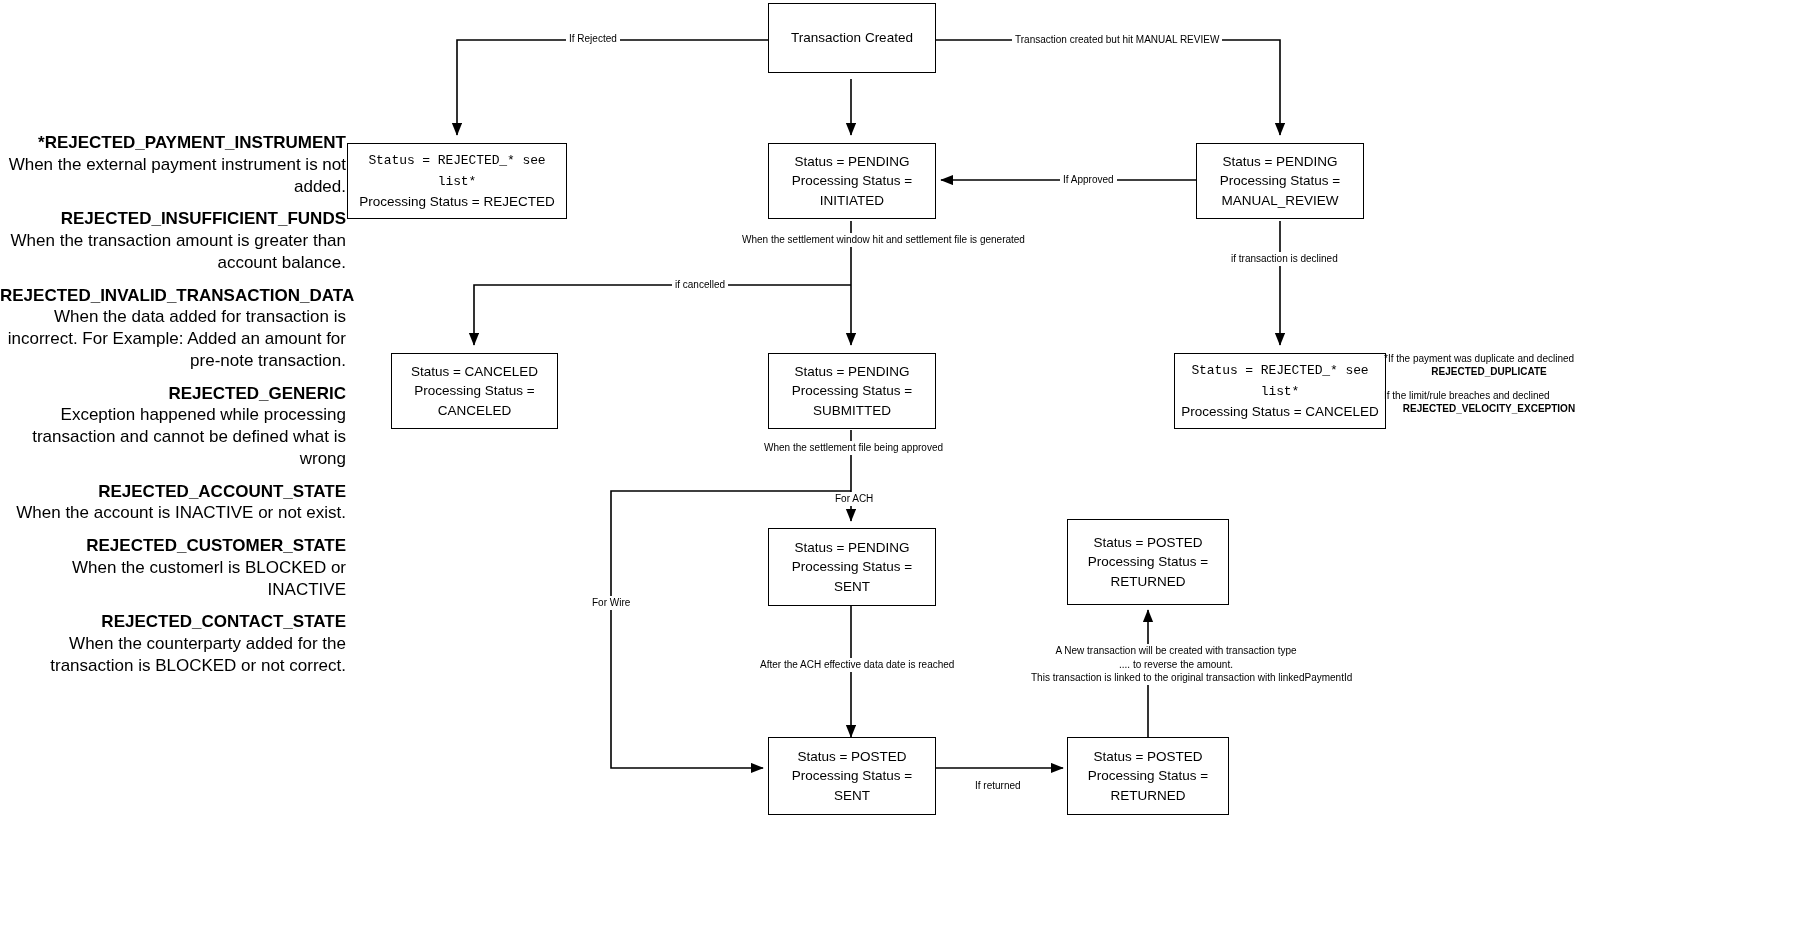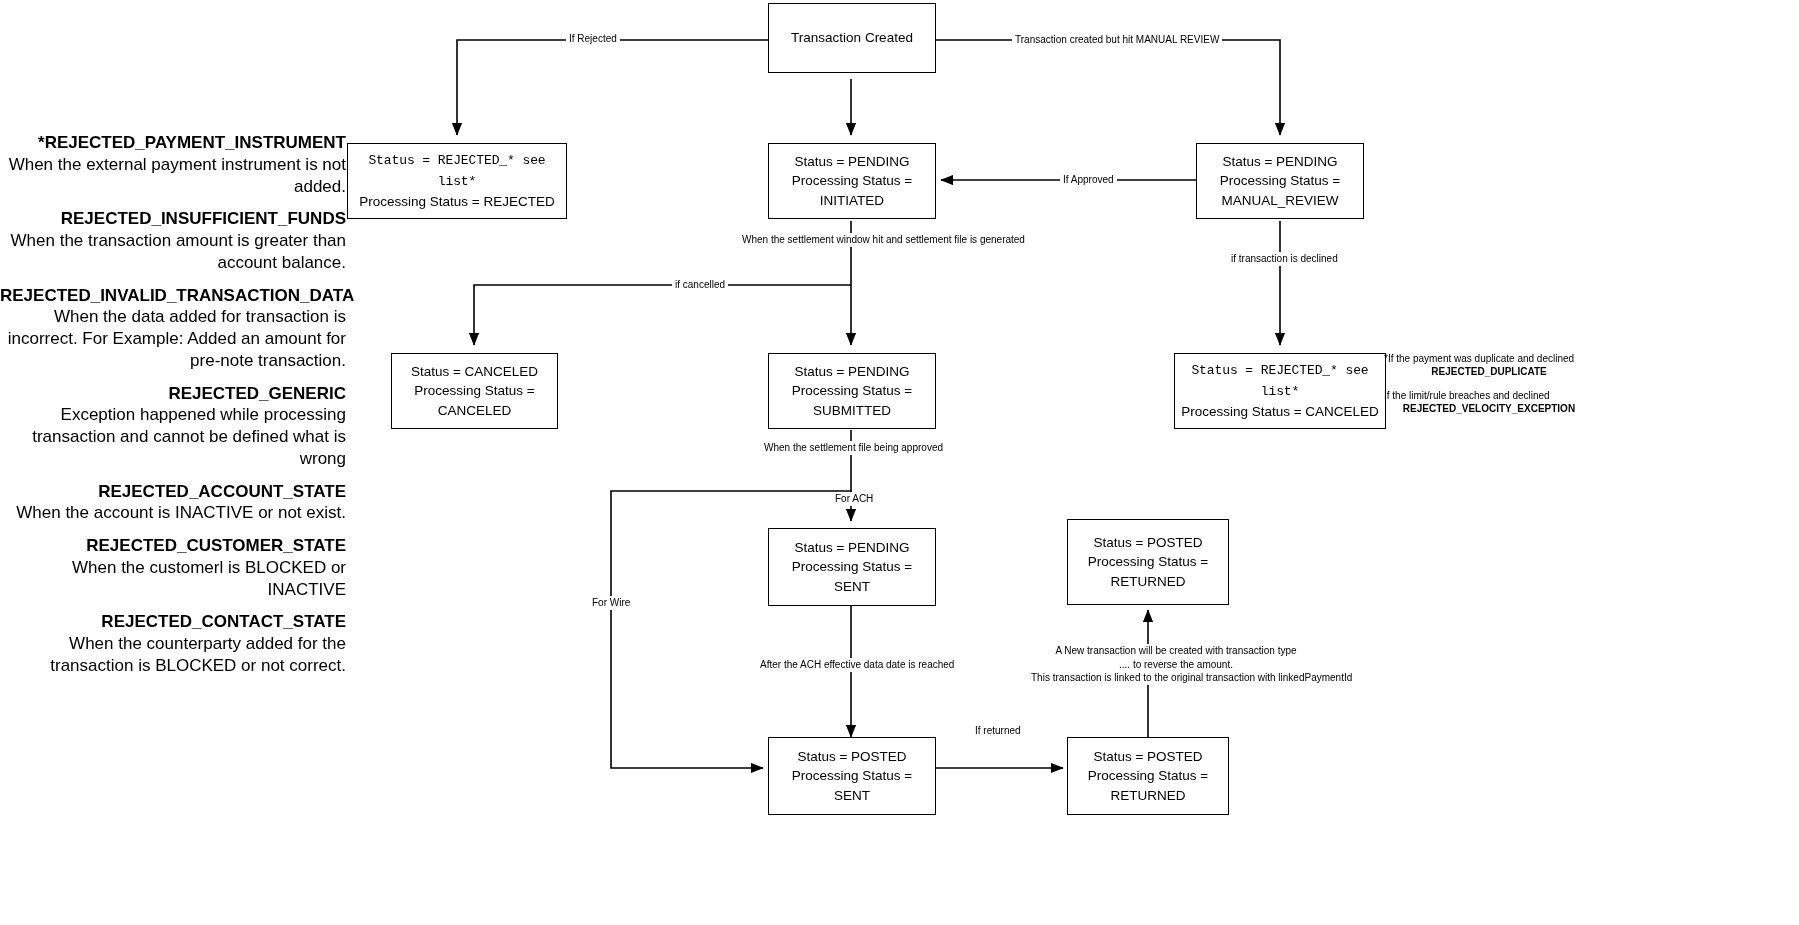--- a/index.html
+++ b/index.html
@@ -206,21 +206,21 @@
   <div class="edge-label" style="left:672px; top:278px;">if cancelled</div>
 
   <div class="edge-label" style="left:761px; top:441px;">When the settlement file being approved</div>
 
   <div class="edge-label" style="left:832px; top:492px;">For ACH</div>
 
   <div class="edge-label" style="left:589px; top:596px;">For Wire</div>
 
   <div class="edge-label" style="left:757px; top:658px;">After the ACH effective data date is reached</div>
 
-  <div class="edge-label" style="left:972px; top:724px;">If returned</div>
+  <div class="edge-label" style="left:972px; top:779px;">If returned</div>
 
   <div class="edge-label center" style="left:1028px; top:644px; width:290px;">
     <span>A New transaction will be created with transaction type</span><br>
     <span>.... to reverse the amount.</span><br>
     <span>This transaction is linked to the original transaction with linkedPaymentId</span>
   </div>
 
   <div class="legend">
     <div class="entry">
       <span class="code">*REJECTED_PAYMENT_INSTRUMENT</span>

